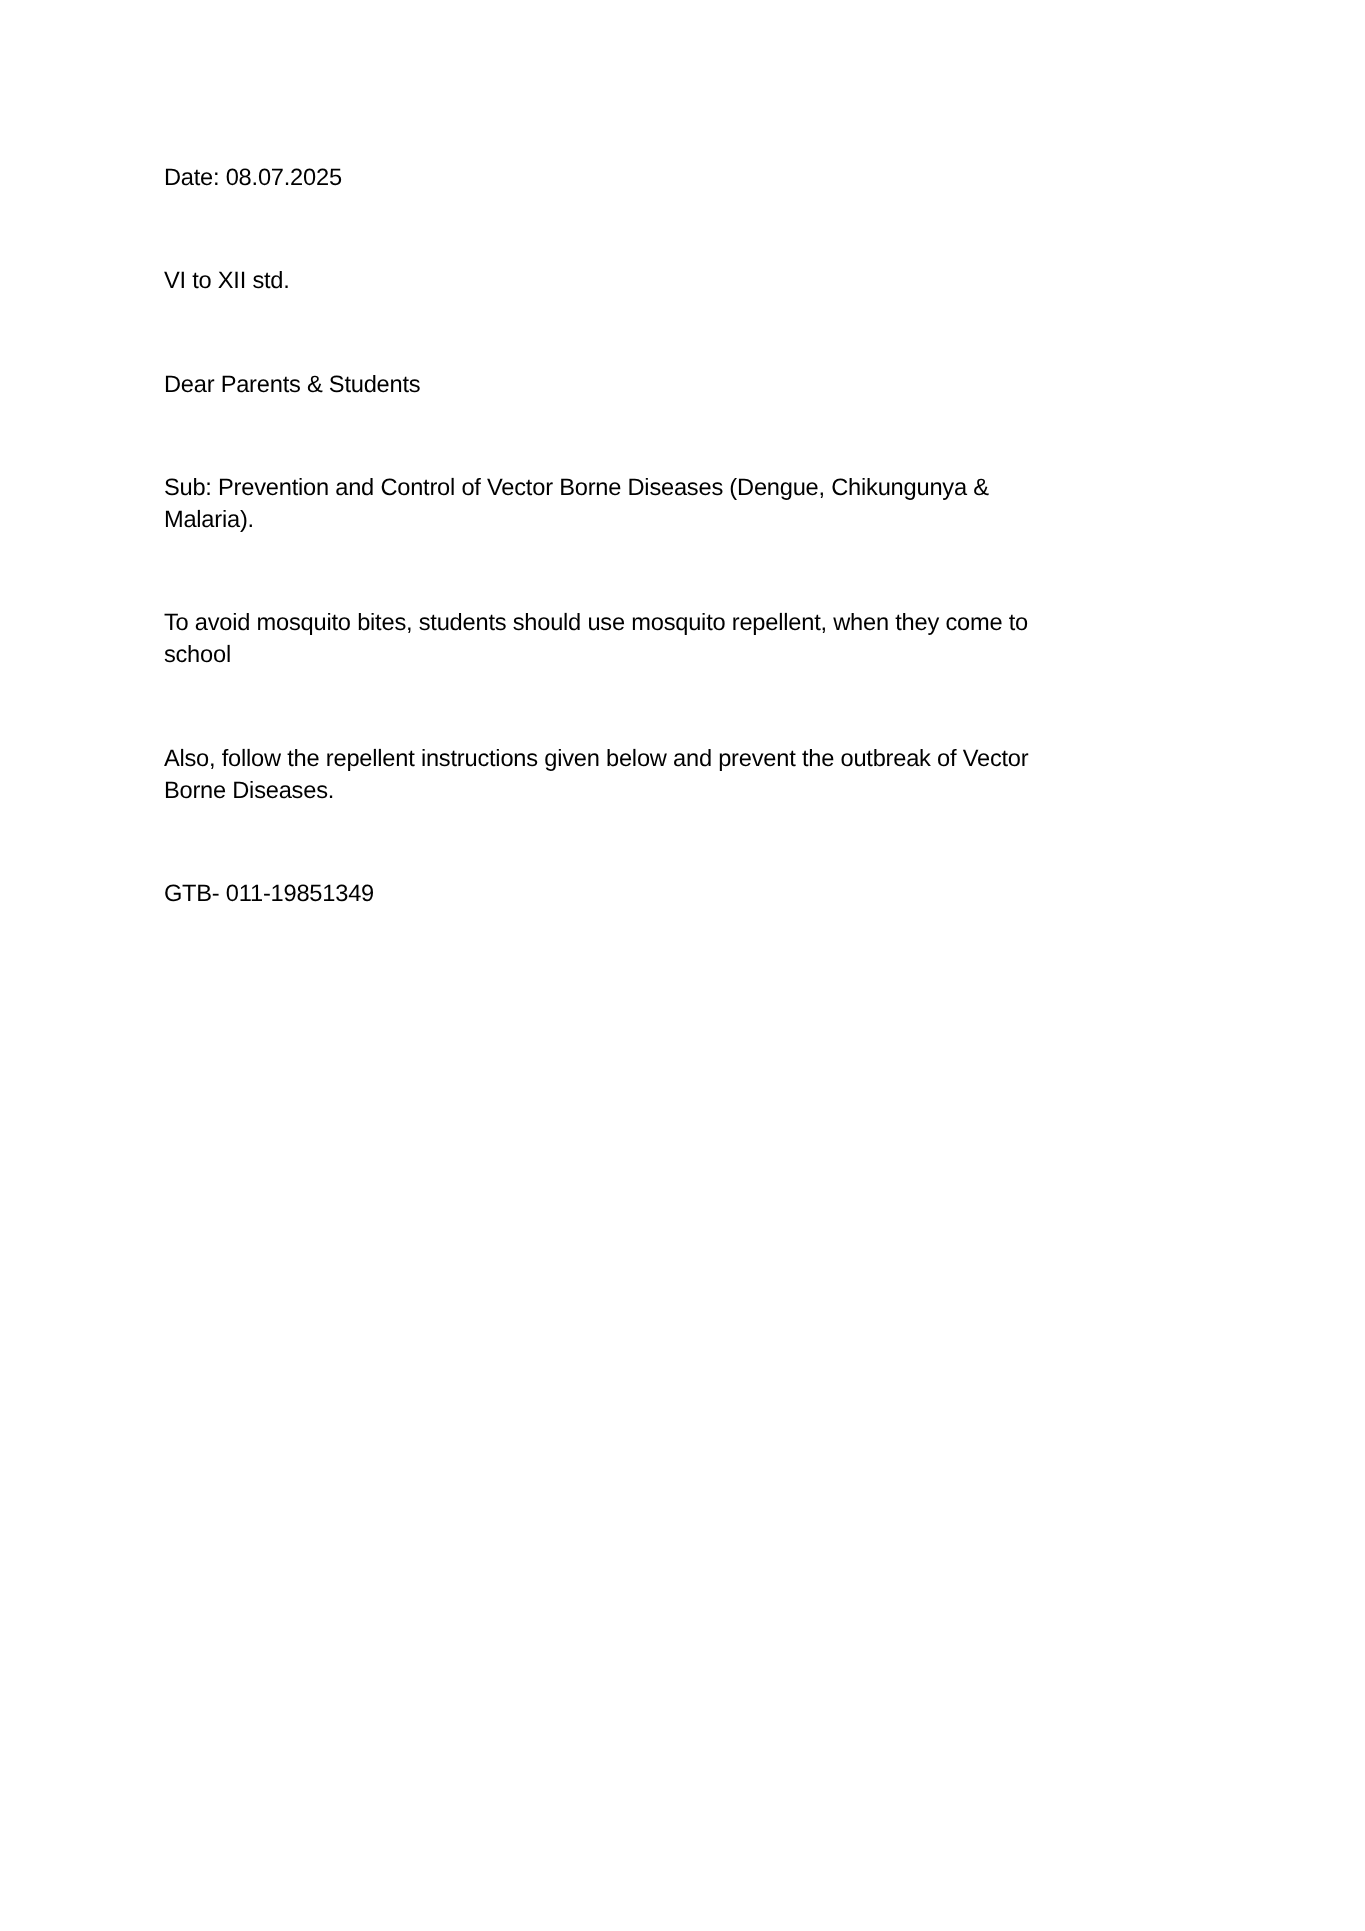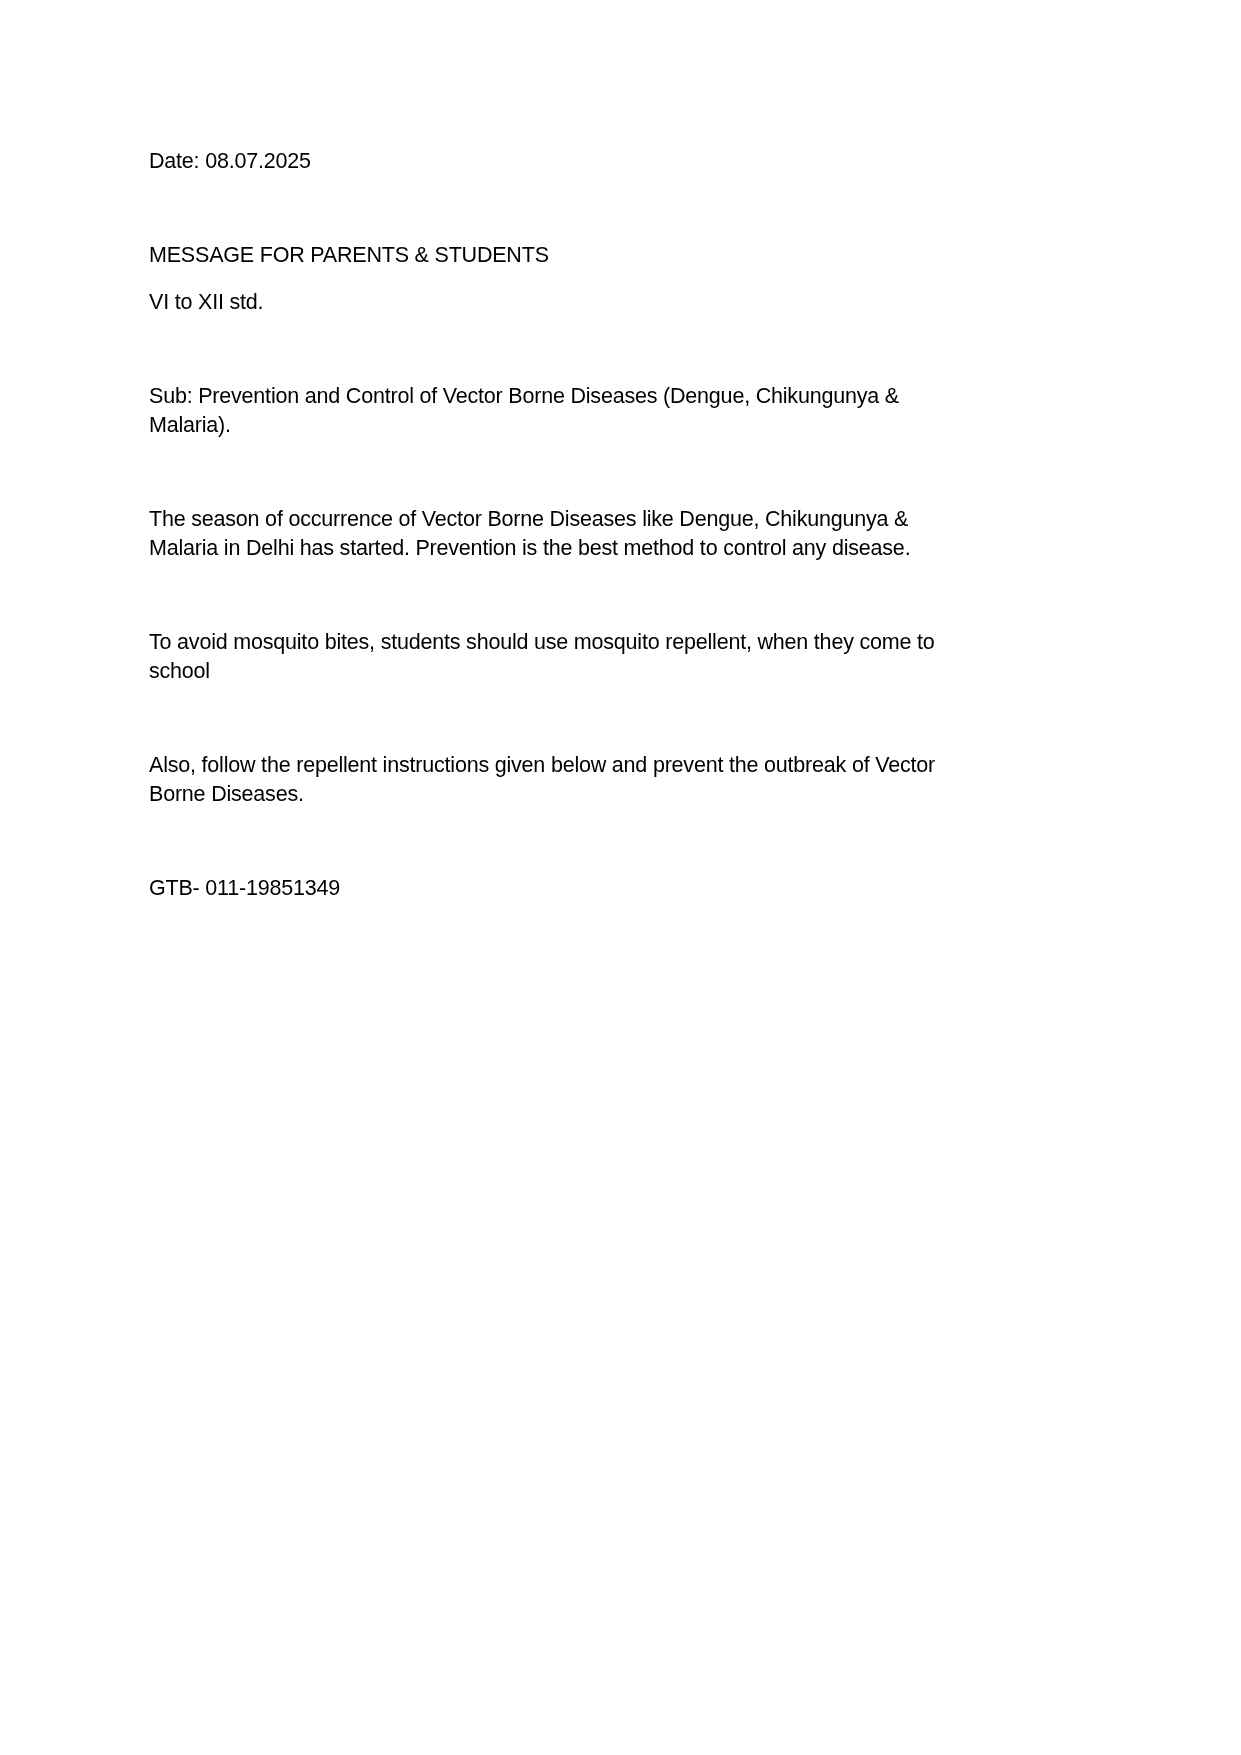--- a/index.html
+++ b/index.html
@@ -33,20 +33,19 @@
   }
   .para.gap{
     margin-bottom:65px;
   }
 </style>
 </head>
 <body>
 
 <div class="page">
   <p class="para gap">Date: 08.07.2025</p>
-  <p class="para">MESSAGE FOR PARENTS &amp; STUDENTS</p>
   <p class="para gap">VI to XII std.</p>
+  <p class="para gap">Dear Parents &amp; Students</p>
   <p class="para gap">Sub: Prevention and Control of Vector Borne Diseases (Dengue, Chikungunya &amp; Malaria).</p>
-  <p class="para gap">The season of occurrence of Vector Borne Diseases like Dengue, Chikungunya &amp; Malaria in Delhi has started. Prevention is the best method to control any disease.</p>
   <p class="para gap">To avoid mosquito bites, students should use mosquito repellent, when they come to school</p>
   <p class="para gap">Also, follow the repellent instructions given below and prevent the outbreak of Vector Borne Diseases.</p>
   <p class="para">GTB- 011-19851349</p>
 </div>
 
 </body></html>

